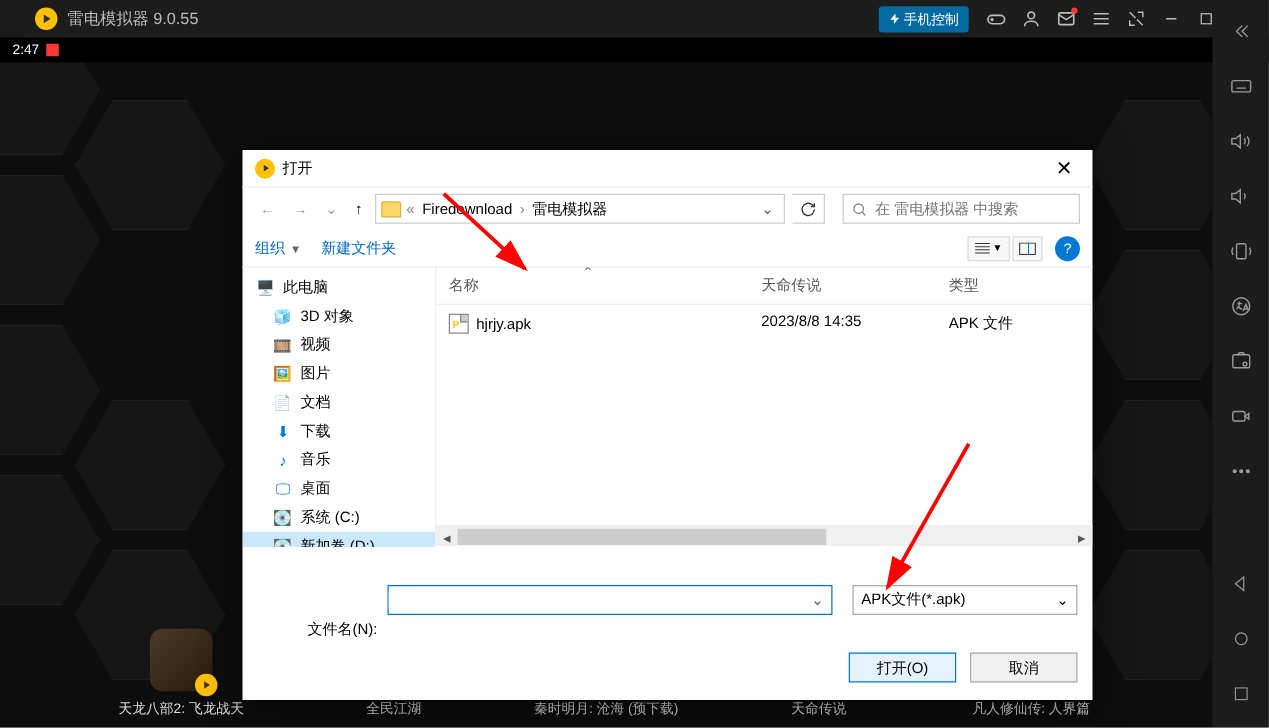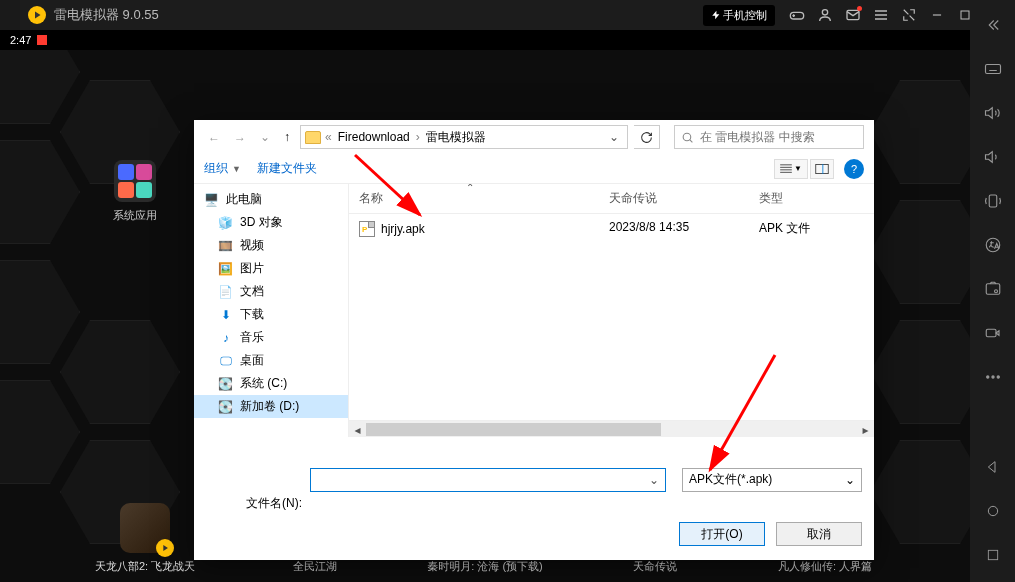--- a/index.html
+++ b/index.html
@@ -2,21 +2,21 @@
 <html><head>
 <meta charset="utf-8">
 <style>
 * { margin: 0; padding: 0; box-sizing: border-box; font-family: "Microsoft YaHei", Arial, sans-serif; }
 body { width: 1015px; height: 582px; background: #1a1a1a; overflow: hidden; position: relative; }
 
 
 .titlebar { height: 30px; background: #1c1c1c; display: flex; align-items: center; padding: 0 8px; color: #bbb; font-size: 13px; margin-left: 20px; }
 .titlebar .logo { width: 18px; height: 18px; background: #ffc107; border-radius: 50%; display: flex; align-items: center; justify-content: center; font-size: 11px; color: #333; margin-right: 8px; }
 .titlebar .spacer { flex: 1; }
-.titlebar .phone-btn { background: #000000; color: #fff; font-size: 11px; padding: 3px 8px; border-radius: 3px; margin-right: 8px; display: flex; align-items: center; gap: 2px; }
+.titlebar .phone-btn { background: #0369a1; color: #fff; font-size: 11px; padding: 3px 8px; border-radius: 3px; margin-right: 8px; display: flex; align-items: center; gap: 2px; }
 .titlebar .tb-icon { width: 28px; height: 28px; display: flex; align-items: center; justify-content: center; color: #bbb; cursor: pointer; position: relative; }
 .titlebar .red-dot::after { content: ''; position: absolute; top: 5px; right: 5px; width: 5px; height: 5px; background: #ff3b30; border-radius: 50%; }
 
 
 .statusbar { height: 20px; background: #000; color: #fff; display: flex; align-items: center; padding: 0 10px; font-size: 11px; justify-content: space-between; }
 .statusbar .right { display: flex; gap: 4px; align-items: center; }
 
 
 .emulator-body { position: relative; width: 970px; height: 532px; background: #0d0d0d; }
 
@@ -194,29 +194,20 @@
     <div class="hex" style="left:-40px;top:330px;"></div>
     <div class="hex" style="left:60px;top:30px;"></div>
     <div class="hex" style="left:60px;top:270px;"></div>
     <div class="hex" style="left:60px;top:390px;"></div>
     <div class="hex" style="left:870px;top:30px;"></div>
     <div class="hex" style="left:870px;top:150px;"></div>
     <div class="hex" style="left:870px;top:270px;"></div>
     <div class="hex" style="left:870px;top:390px;"></div>
   </div>
 
-  <div class="desktop-icon" style="left:100px;top:110px;">
-    <div class="icon-box">
-      <div style="background:#4a6aff;"></div>
-      <div style="background:#d84a9a;"></div>
-      <div style="background:#ff6a4a;"></div>
-      <div style="background:#4ad8c0;"></div>
-    </div>
-    <span>系统应用</span>
-  </div>
 
   <div class="dock">
     <div class="app"><div class="thumb">
           <div class="badge">
             <svg width="10" height="10" viewBox="0 0 24 24">
               <path d="M8 5v14l11-7z" fill="#333"></path>
             </svg>
           </div>
         </div><span>天龙八部2: 飞龙战天</span></div>
     <div class="app"><div class="thumb t2">
@@ -243,20 +234,29 @@
     <div class="app"><div class="thumb t5">
           <div class="badge">
             <svg width="10" height="10" viewBox="0 0 24 24">
               <path d="M8 5v14l11-7z" fill="#333"></path>
             </svg>
           </div>
         </div><span>凡人修仙传: 人界篇</span></div>
   </div>
 
   <div class="dialog">
+    <div class="dlg-title">
+      <span class="logo">
+          <svg width="9" height="9" viewBox="0 0 24 24">
+            <path d="M8 5v14l11-7z" fill="#333"></path>
+          </svg>
+        </span>
+      <span>打开</span>
+      <span class="close">✕</span>
+    </div>
 
     <div class="navbar">
       <span class="nav-arrow">←</span>
       <span class="nav-arrow">→</span>
       <span class="nav-arrow">⌄</span>
       <span class="nav-arrow active">↑</span>
       <div class="path">
         <span class="folder-ico"></span>
         <span class="sep">«</span>
         <span class="crumb">Firedownload</span>

